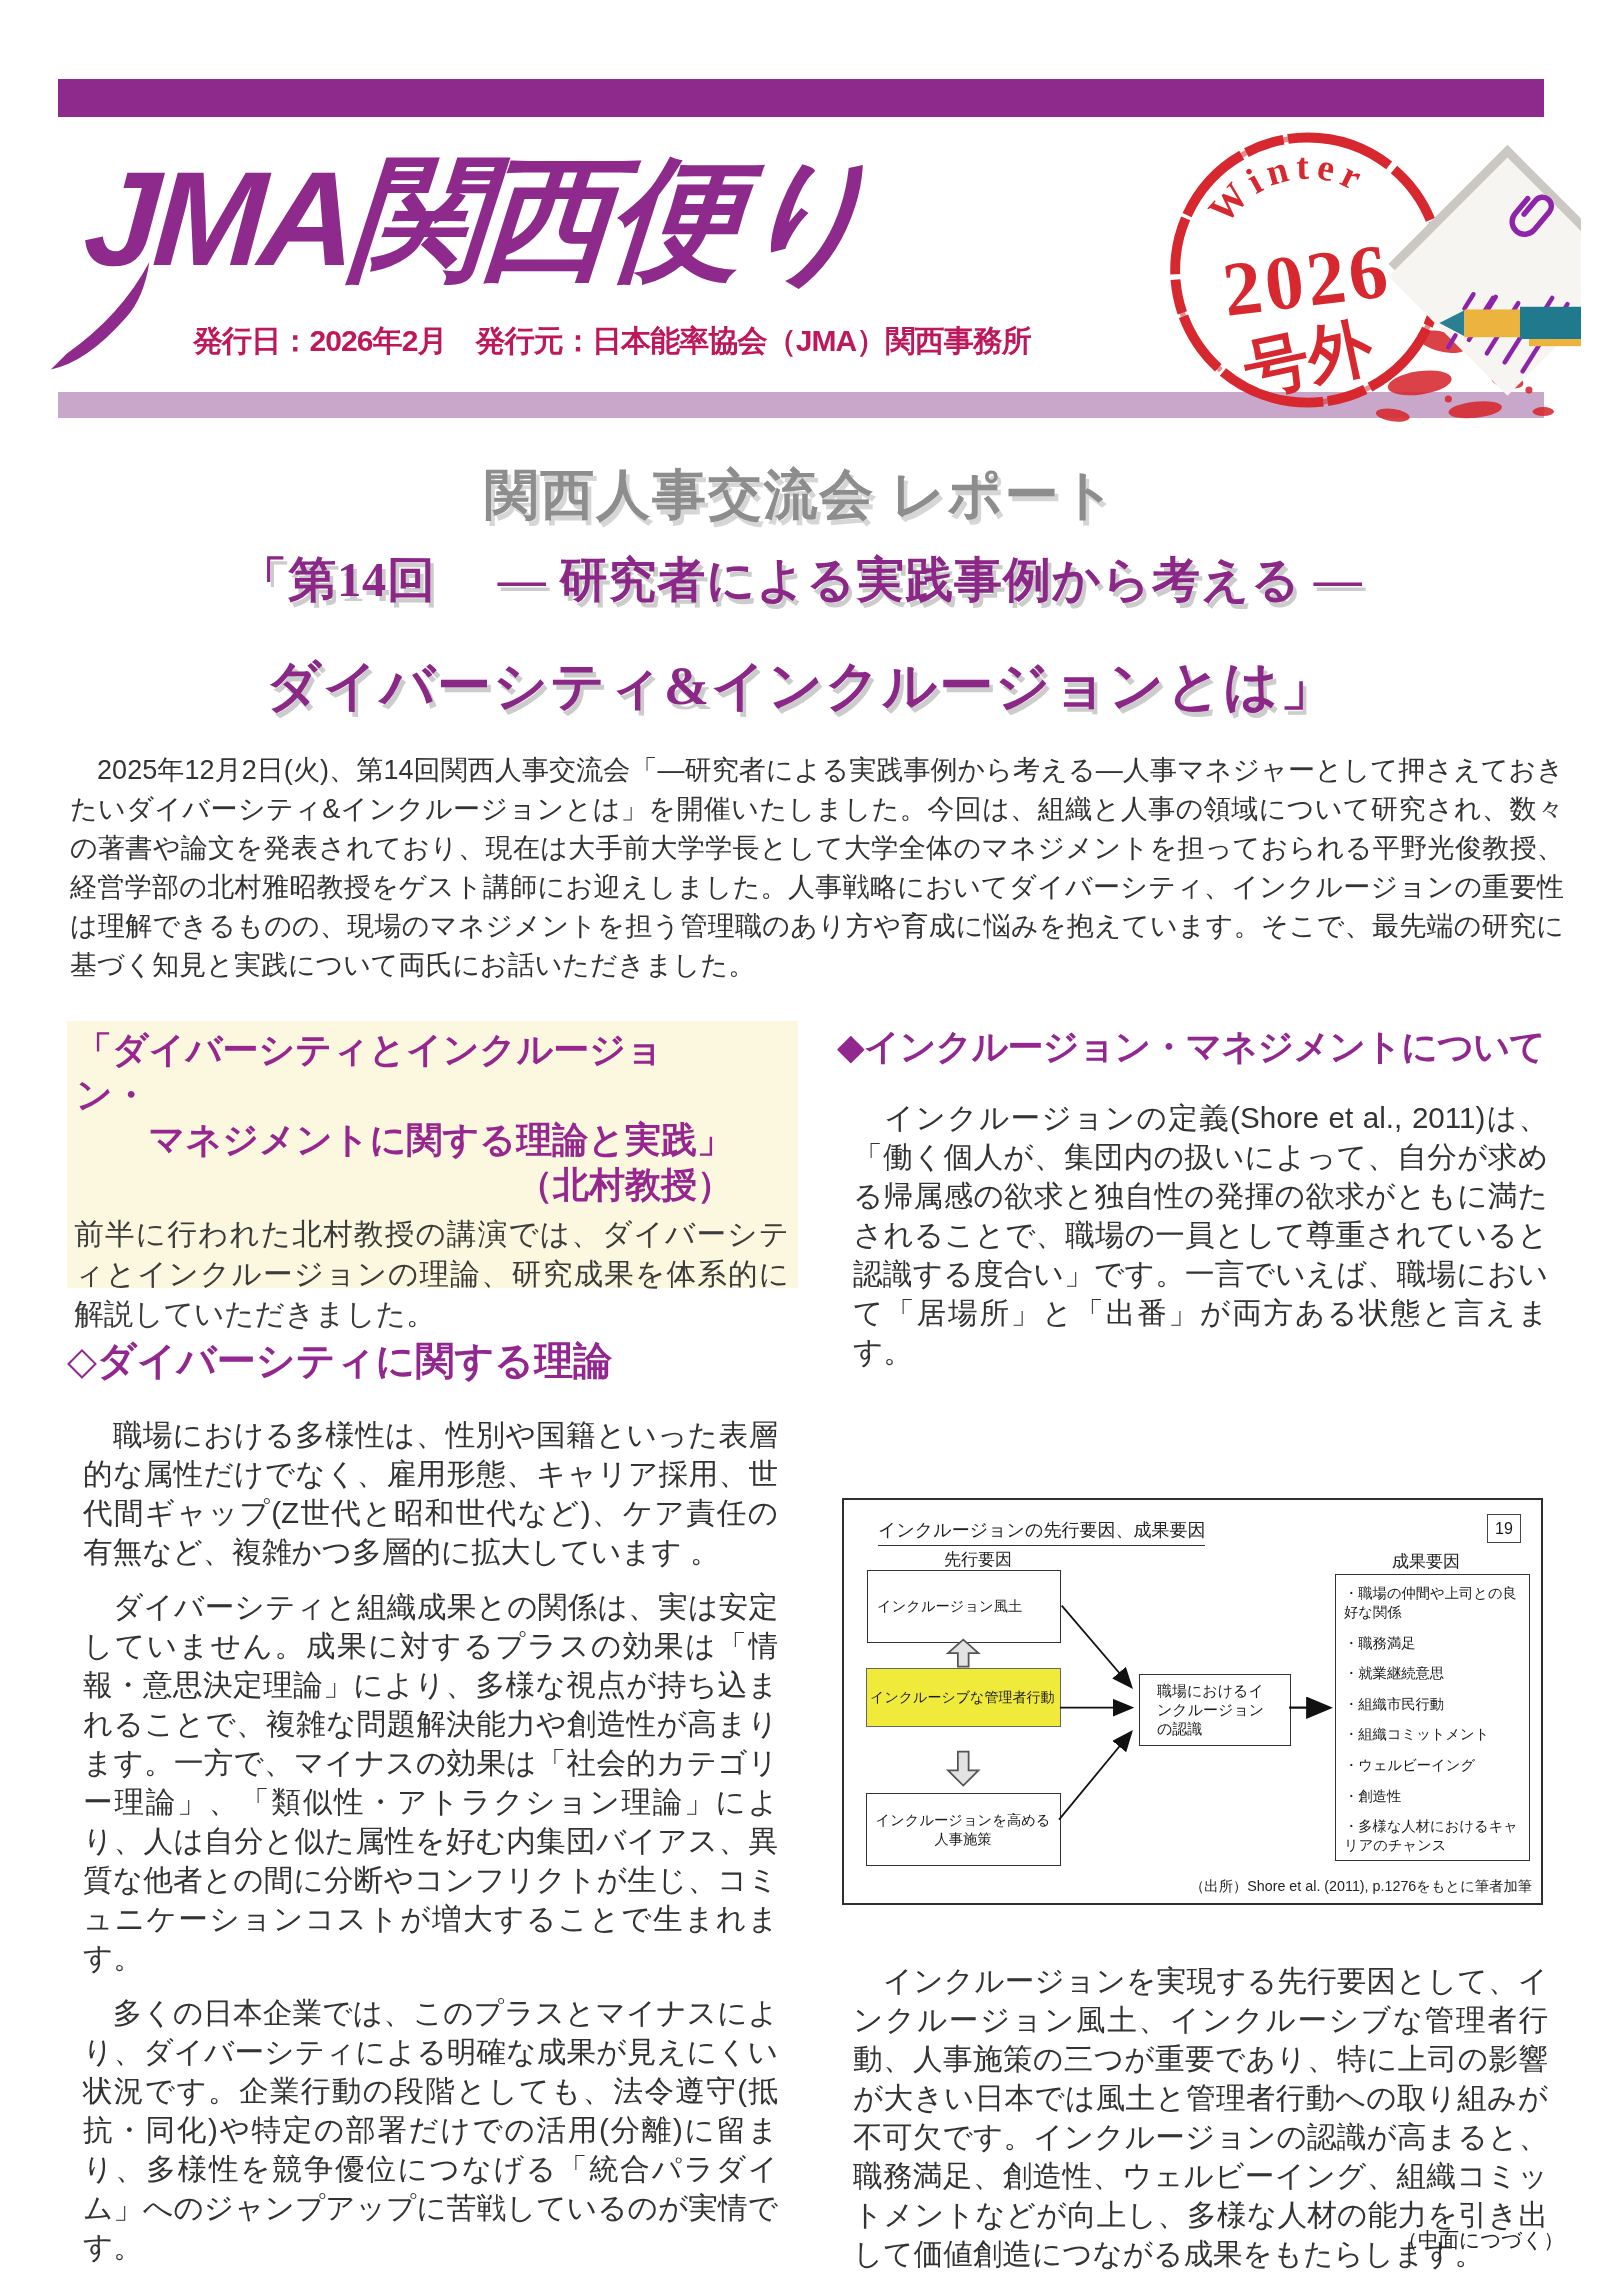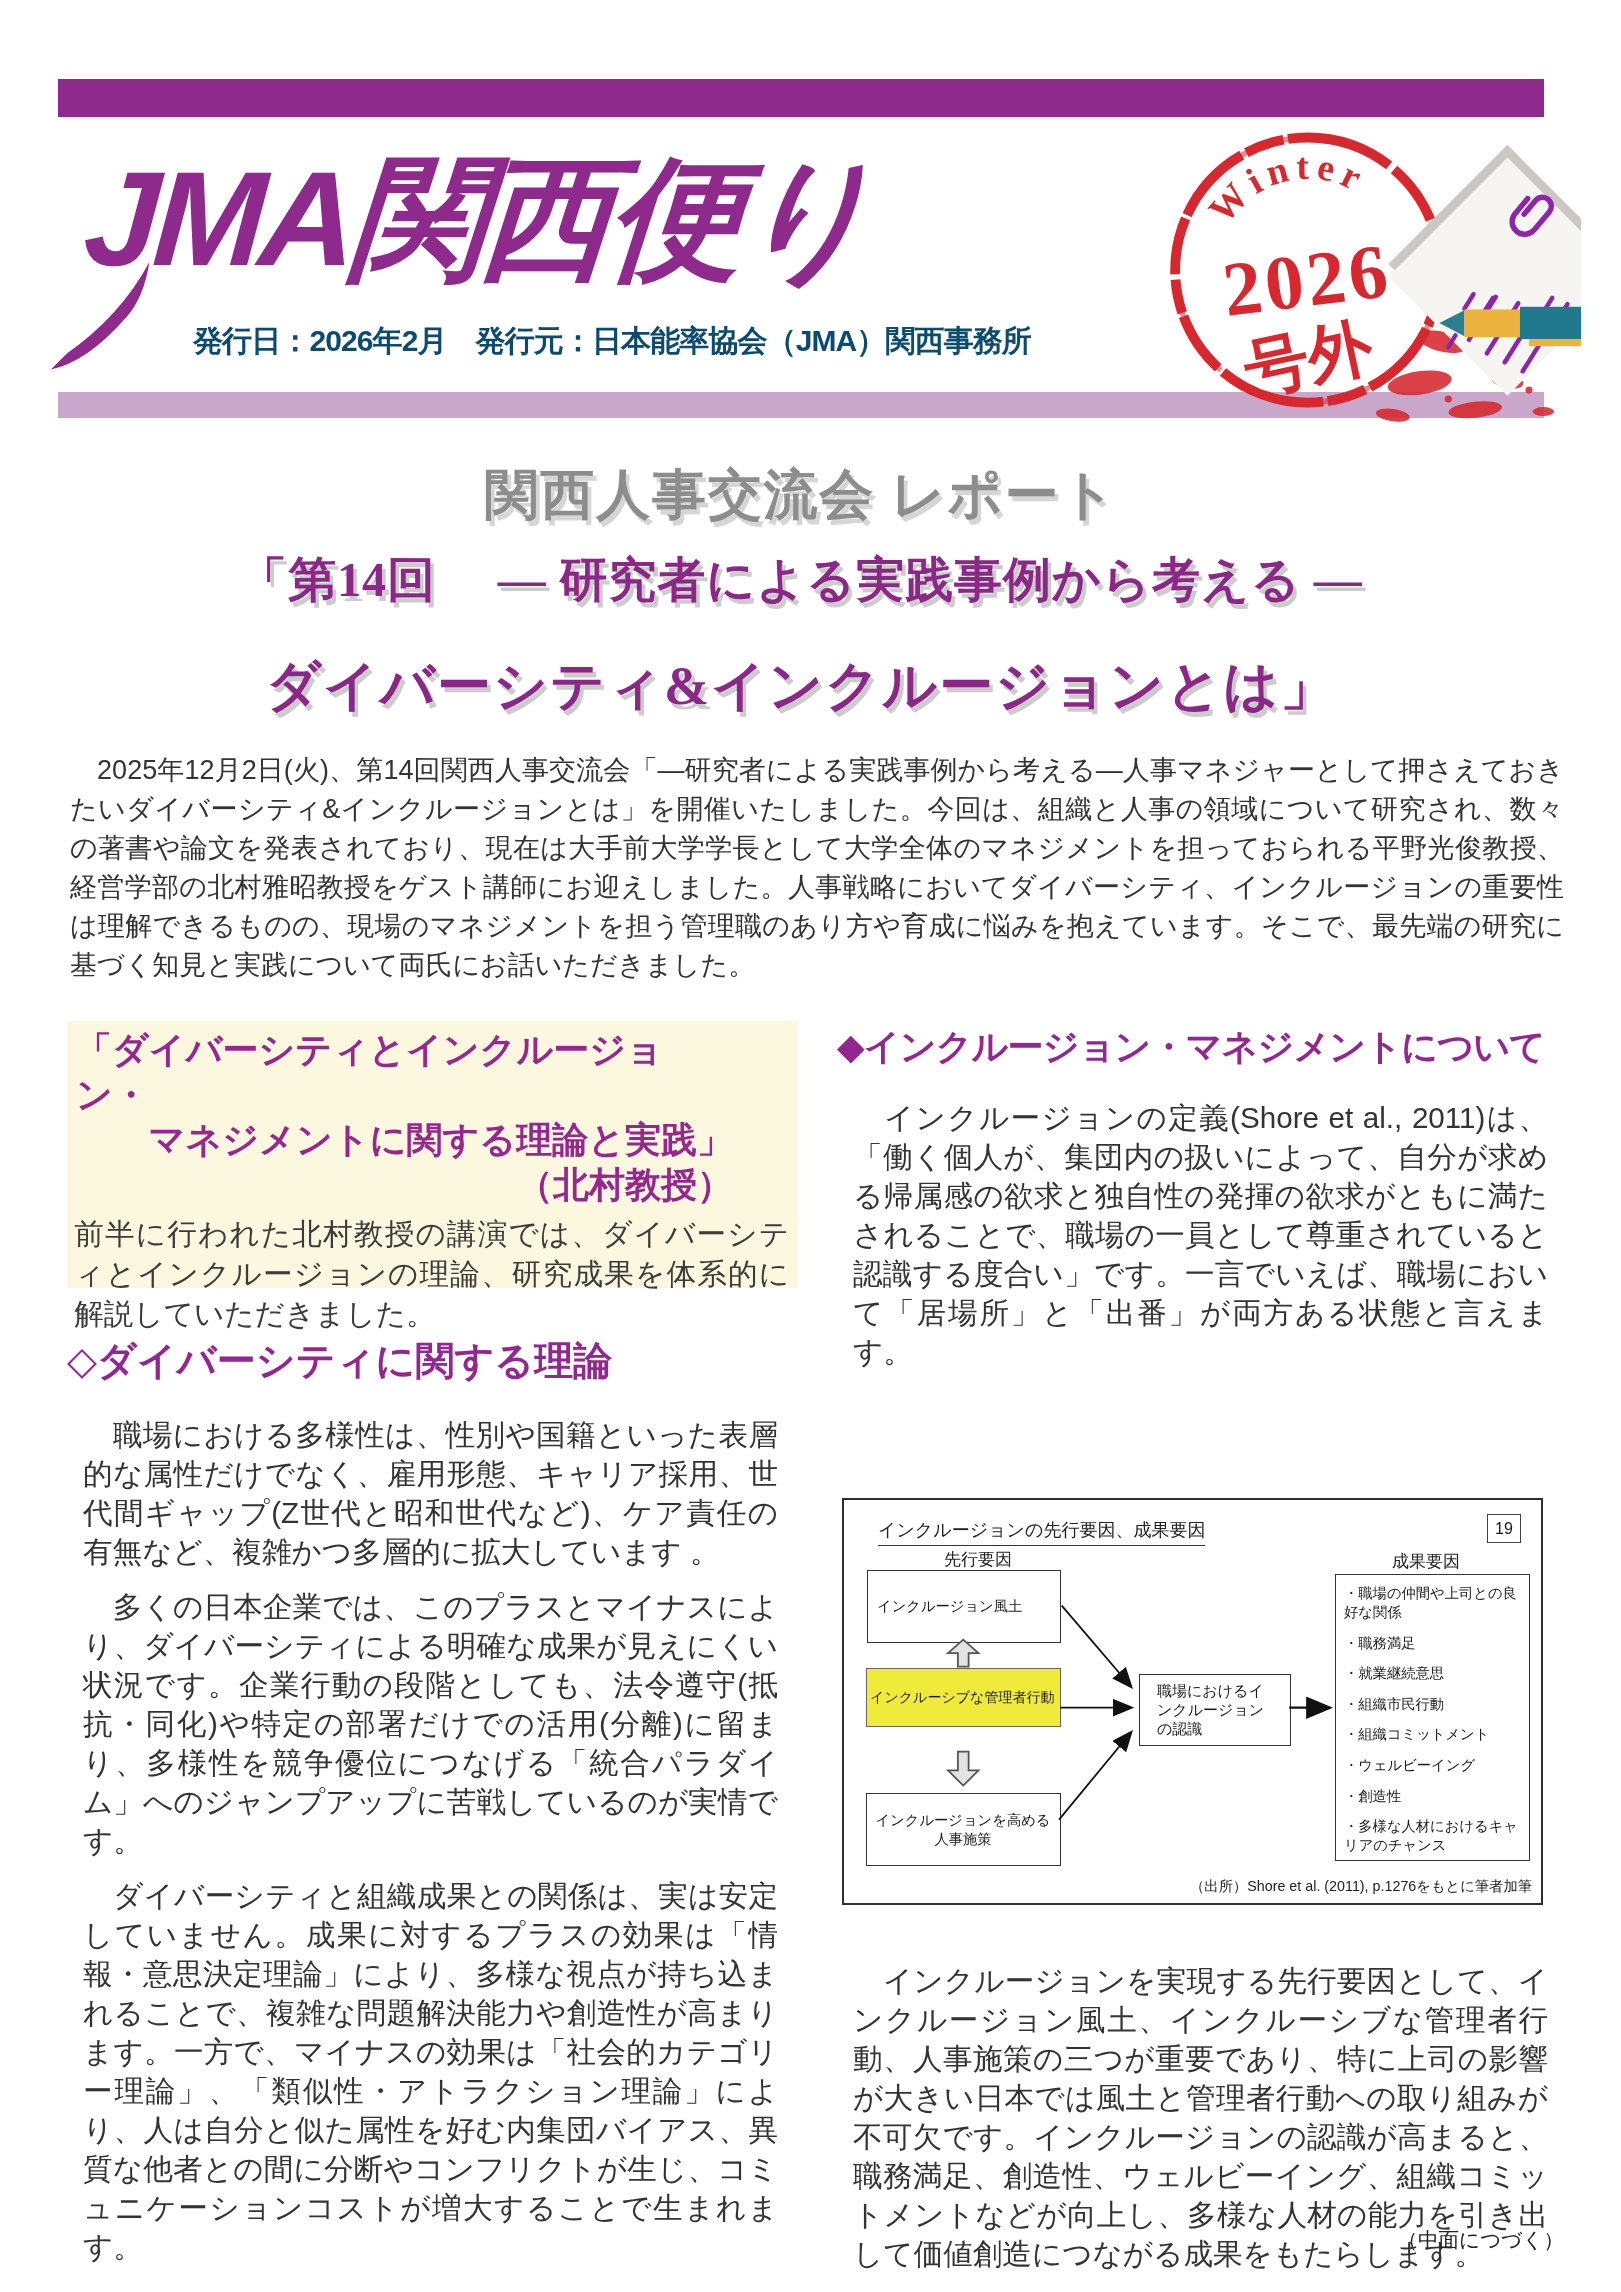--- a/index.html
+++ b/index.html
@@ -5,21 +5,21 @@
   html,body{margin:0;padding:0;background:#fff;}
   .page{position:relative;width:1621px;height:2293px;background:#ffffff;overflow:hidden;
         font-family:"Liberation Sans","DejaVu Sans",sans-serif;color:#333;}
   .abs{position:absolute;}
 
   
   .bar-top{left:58px;top:79px;width:1486px;height:38px;background:#8e2a8c;}
   .bar-bottom{left:58px;top:392px;width:1486px;height:26px;background:#c9a7ca;}
   .logo{left:85px;top:145px;font-size:134px;font-weight:900;font-style:italic;
         color:#8e2a8c;letter-spacing:-5.4px;transform:skewX(-4deg);white-space:nowrap;line-height:1.1;}
-  .issue{left:193px;top:321px;font-size:30px;font-weight:bold;color:#0c4a6e;letter-spacing:-0.9px;white-space:nowrap;}
+  .issue{left:193px;top:321px;font-size:30px;font-weight:bold;color:#be185d;letter-spacing:-0.9px;white-space:nowrap;}
 
   
   .t-center{left:58px;width:1486px;text-align:center;white-space:nowrap;
             font-family:"Liberation Serif","DejaVu Serif",serif;font-weight:bold;}
   .report-label{top:459px;font-size:54px;color:#8d8d8d;text-shadow:3.6px 4.5px 0 #d6d6d6;letter-spacing:1.8px;}
   .title1{top:548px;font-size:48px;color:#8b2786;text-shadow:3.6px 4.5px 0 #cccccc;letter-spacing:0.9px;}
   .title2{top:632px;font-size:54px;color:#8b2786;text-shadow:3.6px 4.5px 0 #cccccc;letter-spacing:1.8px;margin-top:18px;}
 
   
   .intro{left:70px;top:751px;width:1494px;font-size:27px;line-height:39px;text-align:justify;color:#333;}
@@ -148,22 +148,22 @@
       <div>マネジメントに関する理論と実践」</div>
       <div>（北村教授）</div>
     </div>
     <div class="ybox-body">前半に行われた北村教授の講演では、ダイバーシティとインクルージョンの理論、研究成果を体系的に解説していただきました。</div>
   </div>
 
   <div class="abs sec-h sec-h-left">◇ダイバーシティに関する理論</div>
 
   <div class="abs colpar lp">
     <p>　職場における多様性は、性別や国籍といった表層的な属性だけでなく、雇用形態、キャリア採用、世代間ギャップ(Z世代と昭和世代など)、ケア責任の有無など、複雑かつ多層的に拡大しています 。</p>
+    <p>　ダイバーシティと組織成果との関係は、実は安定していません。成果に対するプラスの効果は「情報・意思決定理論」により、多様な視点が持ち込まれることで、複雑な問題解決能力や創造性が高まります。一方で、マイナスの効果は「社会的カテゴリー理論」、「類似性・アトラクション理論」により、人は自分と似た属性を好む内集団バイアス、異質な他者との間に分断やコンフリクトが生じ、コミュニケーションコストが増大することで生まれます。</p>
     <p>　多くの日本企業では、このプラスとマイナスにより、ダイバーシティによる明確な成果が見えにくい状況です。企業行動の段階としても、法令遵守(抵抗・同化)や特定の部署だけでの活用(分離)に留まり、多様性を競争優位につなげる「統合パラダイム」へのジャンプアップに苦戦しているのが実情です。</p>
-    <p>　ダイバーシティと組織成果との関係は、実は安定していません。成果に対するプラスの効果は「情報・意思決定理論」により、多様な視点が持ち込まれることで、複雑な問題解決能力や創造性が高まります。一方で、マイナスの効果は「社会的カテゴリー理論」、「類似性・アトラクション理論」により、人は自分と似た属性を好む内集団バイアス、異質な他者との間に分断やコンフリクトが生じ、コミュニケーションコストが増大することで生まれます。</p>
   </div>
 
   <div class="abs sec-h sec-h-right">◆インクルージョン・マネジメントについて</div>
 
   <div class="abs colpar rp1">
     <p>　インクルージョンの定義(Shore et al., 2011)は、「働く個人が、集団内の扱いによって、自分が求める帰属感の欲求と独自性の発揮の欲求がともに満たされることで、職場の一員として尊重されていると認識する度合い」です。一言でいえば、職場において「居場所」と「出番」が両方ある状態と言えます。</p>
   </div>
 
   <div class="abs diagram">
     <div class="dg-title">インクルージョンの先行要因、成果要因</div>

